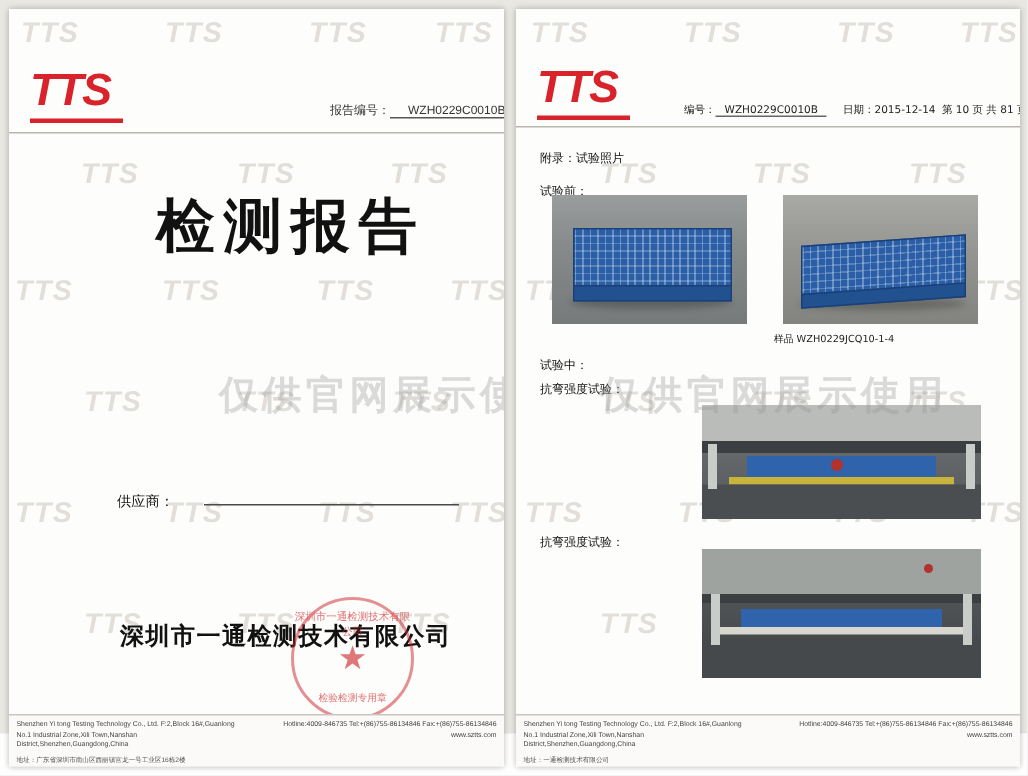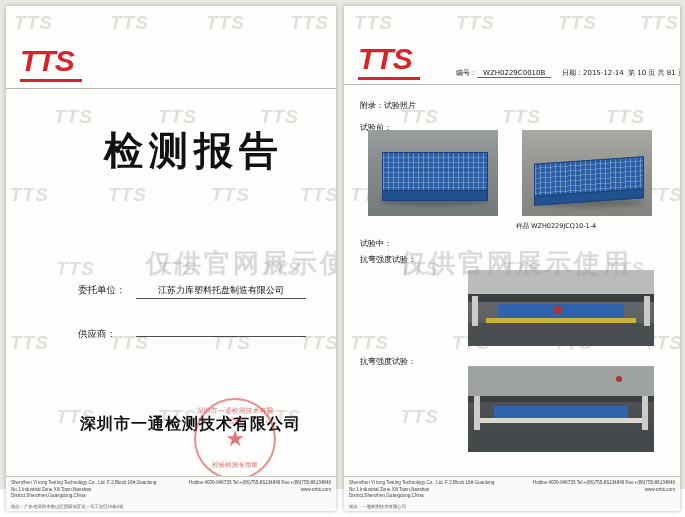--- a/index.html
+++ b/index.html
@@ -213,30 +213,30 @@
       <div class="wm" style="left:50px;top:400px;">TTS</div>
       <div class="wm" style="left:152px;top:400px;">TTS</div>
       <div class="wm" style="left:256px;top:400px;">TTS</div>
     </div>
 
     <div class="tts-logo" style="left:14px;top:38px;width:62px;">
       <span>TTS</span>
       <span class="bar"></span>
     </div>
 
+    <div class="rep-no" style="left:214px;top:62px;">
+      <span>报告编号：</span><u>WZH0229C0010B</u>
+    </div>
 
     <div class="thin-rule" style="left:0;top:82px;width:330px;"></div>
 
     <div class="title-cn" style="left:98px;top:118px;">检测报告</div>
 
     <div class="big-wm" style="left:140px;top:240px;">仅供官网展示使用</div>
 
-    <div class="field" style="left:72px;top:278px;">
-      <span class="lbl">委托单位：</span><span class="val">江苏力库塑料托盘制造有限公司</span>
-    </div>
     <div class="field" style="left:72px;top:322px;">
       <span class="lbl">供应商：</span><span class="val"></span>
     </div>
 
     <div class="company" style="left:74px;top:408px;">深圳市一通检测技术有限公司</div>
 
     <div class="stamp" style="left:188px;top:392px;">
       <div class="txt">深圳市一通检测技术有限公司</div>
       <div class="star">★</div>
       <div class="txt2">检验检测专用章</div>

